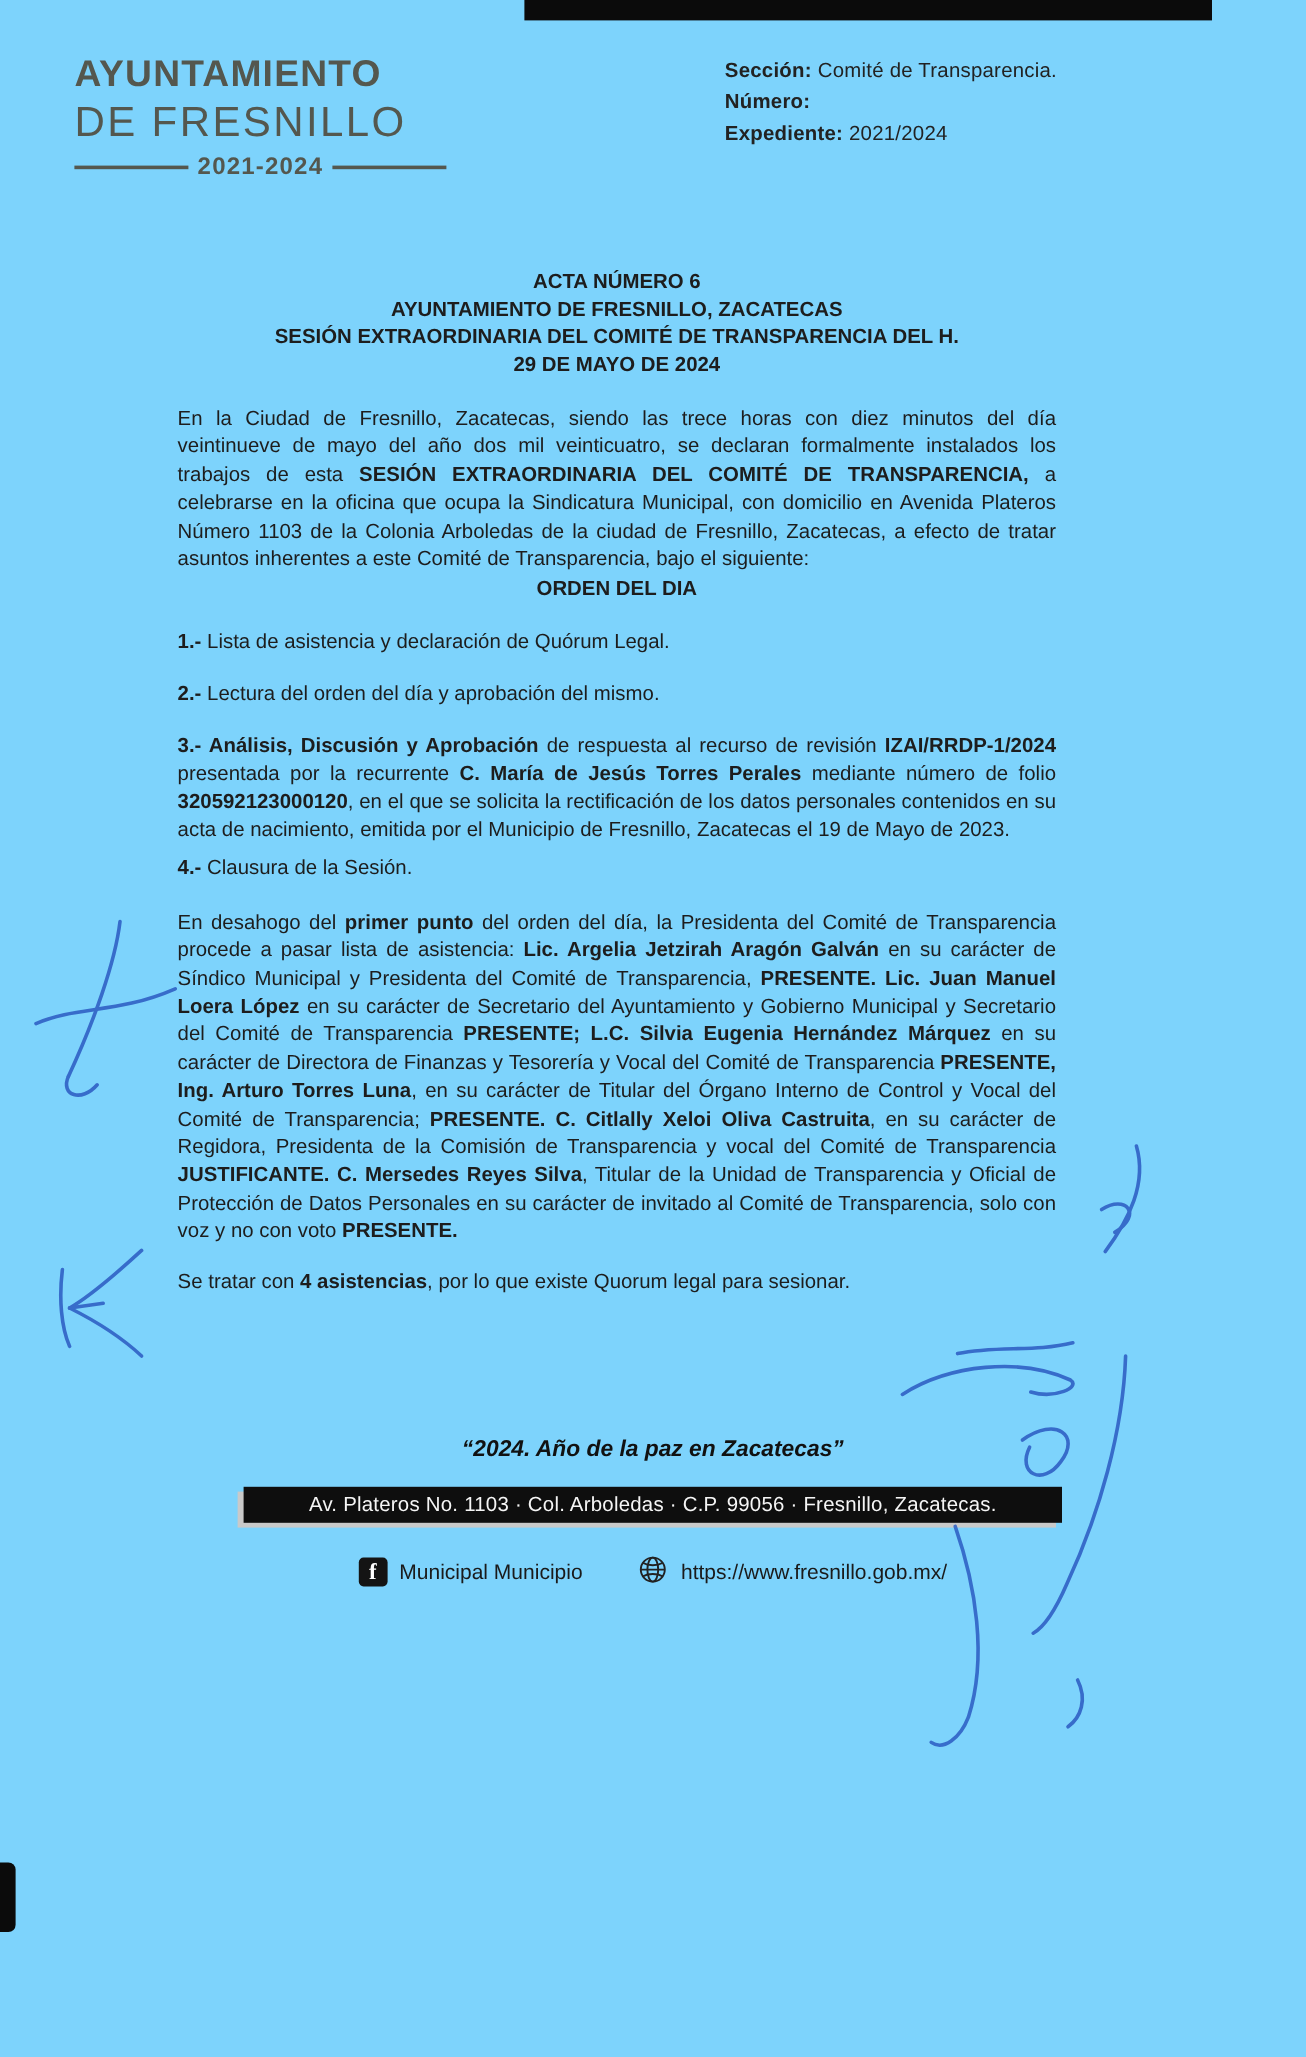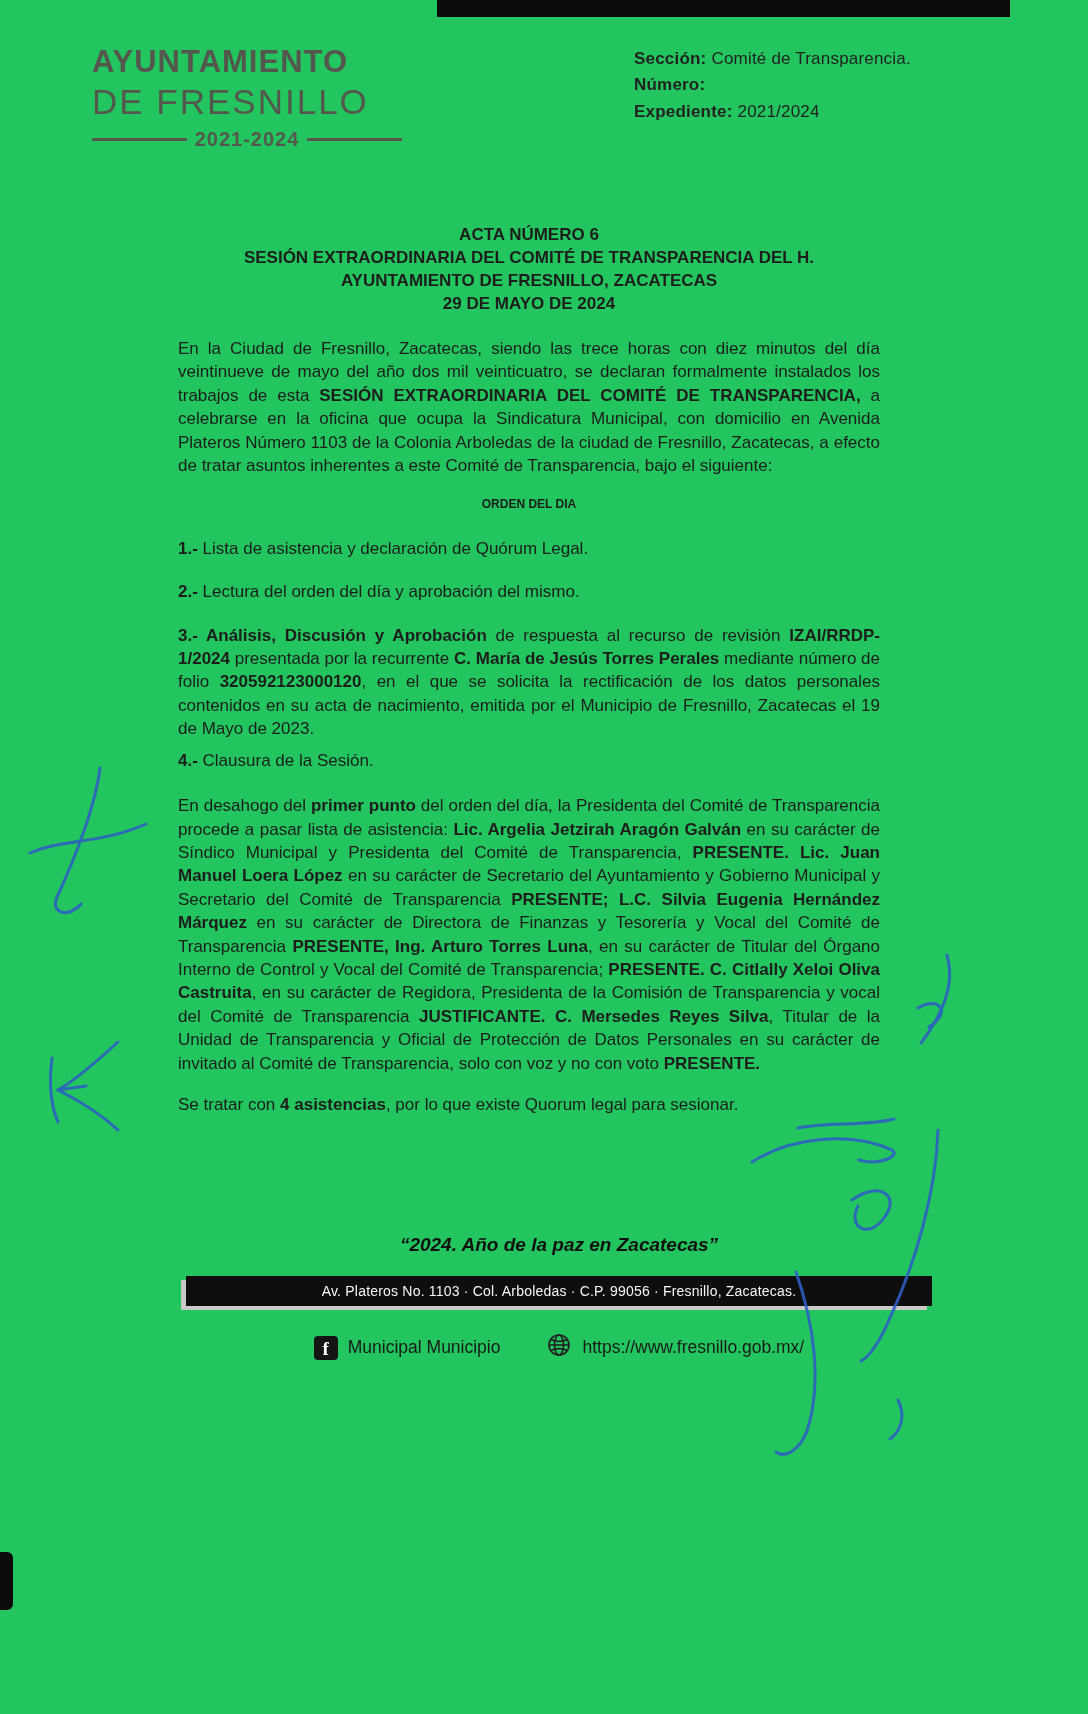--- a/index.html
+++ b/index.html
@@ -3,24 +3,23 @@
 <meta charset="utf-8">
 <style>
   * { box-sizing: border-box; margin: 0; padding: 0; }
   html,body { background:#e8e8e8; }
   body { font-family:"Liberation Sans", sans-serif; }
   .page {
     position: relative;
     width: 1088px;
     height: 1714px;
     margin: 0 auto;
-    background: #22c55e;
+    background: #7dd3fc;
     color: #1c1c1c;
     overflow: hidden;
-    padding-left: 30px;
   }
   .b { font-weight: 700; }
 
   
   .scan-strip-top {
     position: absolute; top: 0; left: 437px; width: 573px; height: 17px;
     background: #0b0b0b;
   }
   .scan-mark-bottom {
     position: absolute; left: 0; top: 1552px; width: 13px; height: 58px;
@@ -35,34 +34,34 @@
   .logo-line3 { display: flex; align-items: center; gap: 8px; margin-top: 6px; font-size: 20px; font-weight: 700; letter-spacing: 1px; }
   .logo-rule { flex: 1; height: 3px; background: #54574e; }
   .meta { position: absolute; left: 604px; top: 46px; width: 340px; font-size: 17px; line-height: 1.55; letter-spacing: 0.2px; color:#222; }
 
   
   .content { padding: 0 208px 0 148px; font-size: 17px; line-height: 23.4px; color:#1d1d1d; }
   .title { margin-top: 38px; text-align: center; font-weight: 700; font-size: 17px; line-height: 23px; }
   .just { text-align: justify; }
   p { margin: 0; }
   .p-intro { margin-top: 22px; }
-  h3.center-head { margin: 16px; text-align: center; font-size: 12px; font-weight: 700; }
+  h3.center-head { margin: 2px; text-align: center; font-size: 17px; font-weight: 700; }
   .h-orden { margin-top: 18px; }
   .item { margin-top: 20px; }
   .item-4 { margin-top: 8px; }
   .h-desarrollo { margin-top: 40px; }
   .p-desahogo { margin-top: 22px; }
   .p-quorum { margin-top: 18px; }
 
   
   .slogan { margin-top: 118px; text-align: center; font-size: 19px; font-weight: 700; font-style: italic; color:#111; }
   .address-bar {
-    margin: 20px auto 0 auto; width: 746px; height: 30px;
+    margin: 20px auto 0 auto; width: 682px; height: 30px;
     background: #0e0e0e; color: #f5f5f5;
-    font-size: 14px; letter-spacing: 0.2px;
+    font-size: 17px; letter-spacing: 0.2px;
     display: flex; align-items: center; justify-content: center;
     box-shadow: -5px 4px 0 #c9c9c9;
   }
   .social { margin-top: 26px; display: flex; justify-content: center; align-items: center; gap: 10px; font-size: 17.5px; color:#1a1a1a; }
   .fb-icon {
     width: 24px; height: 24px; border-radius: 4px; background:#141414; color:#fff;
     display: inline-flex; align-items: flex-end; justify-content: center;
     font-weight: 700; font-size: 19px; line-height: 22px; font-family:"Liberation Serif", serif;
   }
   .globe-icon { display: inline-block; }
@@ -97,22 +96,22 @@
       <div>
         <span class="b">Expediente:</span>
         <span>2021/2024</span>
       </div>
     </div>
   </header>
 
   <main class="content">
     <div class="title">
       <div>ACTA NÚMERO 6</div>
+      <div>AYUNTAMIENTO DE FRESNILLO, ZACATECAS</div>
       <div>SESIÓN EXTRAORDINARIA DEL COMITÉ DE TRANSPARENCIA DEL H.</div>
-      <div>AYUNTAMIENTO DE FRESNILLO, ZACATECAS</div>
       <div>29 DE MAYO DE 2024</div>
     </div>
 
     <p class="just p-intro"><span>En la Ciudad de Fresnillo, Zacatecas, siendo las trece horas con diez minutos del día veintinueve de mayo del año dos mil veinticuatro, se declaran formalmente instalados los trabajos de esta </span><span class="b">SESIÓN EXTRAORDINARIA DEL COMITÉ DE TRANSPARENCIA,</span><span> a celebrarse en la oficina que ocupa la Sindicatura Municipal, con domicilio en Avenida Plateros Número 1103 de la Colonia Arboledas de la ciudad de Fresnillo, Zacatecas, a efecto de tratar  asuntos inherentes a este Comité de Transparencia, bajo el siguiente:</span></p>
 
     <h3 class="center-head h-orden">ORDEN DEL DIA</h3>
 
     <p class="just item"><span class="b">1.-</span><span> Lista de asistencia y declaración de Quórum Legal.</span></p>
     <p class="just item"><span class="b">2.-</span><span> Lectura del orden del día y aprobación del mismo.</span></p>
     <p class="just item"><span class="b">3.- Análisis, Discusión y Aprobación</span><span> de respuesta al recurso de revisión </span><span class="b">IZAI/RRDP-1/2024</span><span> presentada por la recurrente </span><span class="b">C. María de Jesús Torres Perales</span><span> mediante número de folio </span><span class="b">320592123000120</span><span>, en el que se solicita la rectificación de los datos personales contenidos en su acta de nacimiento, emitida por el Municipio de Fresnillo, Zacatecas el 19 de Mayo de 2023.</span></p>

